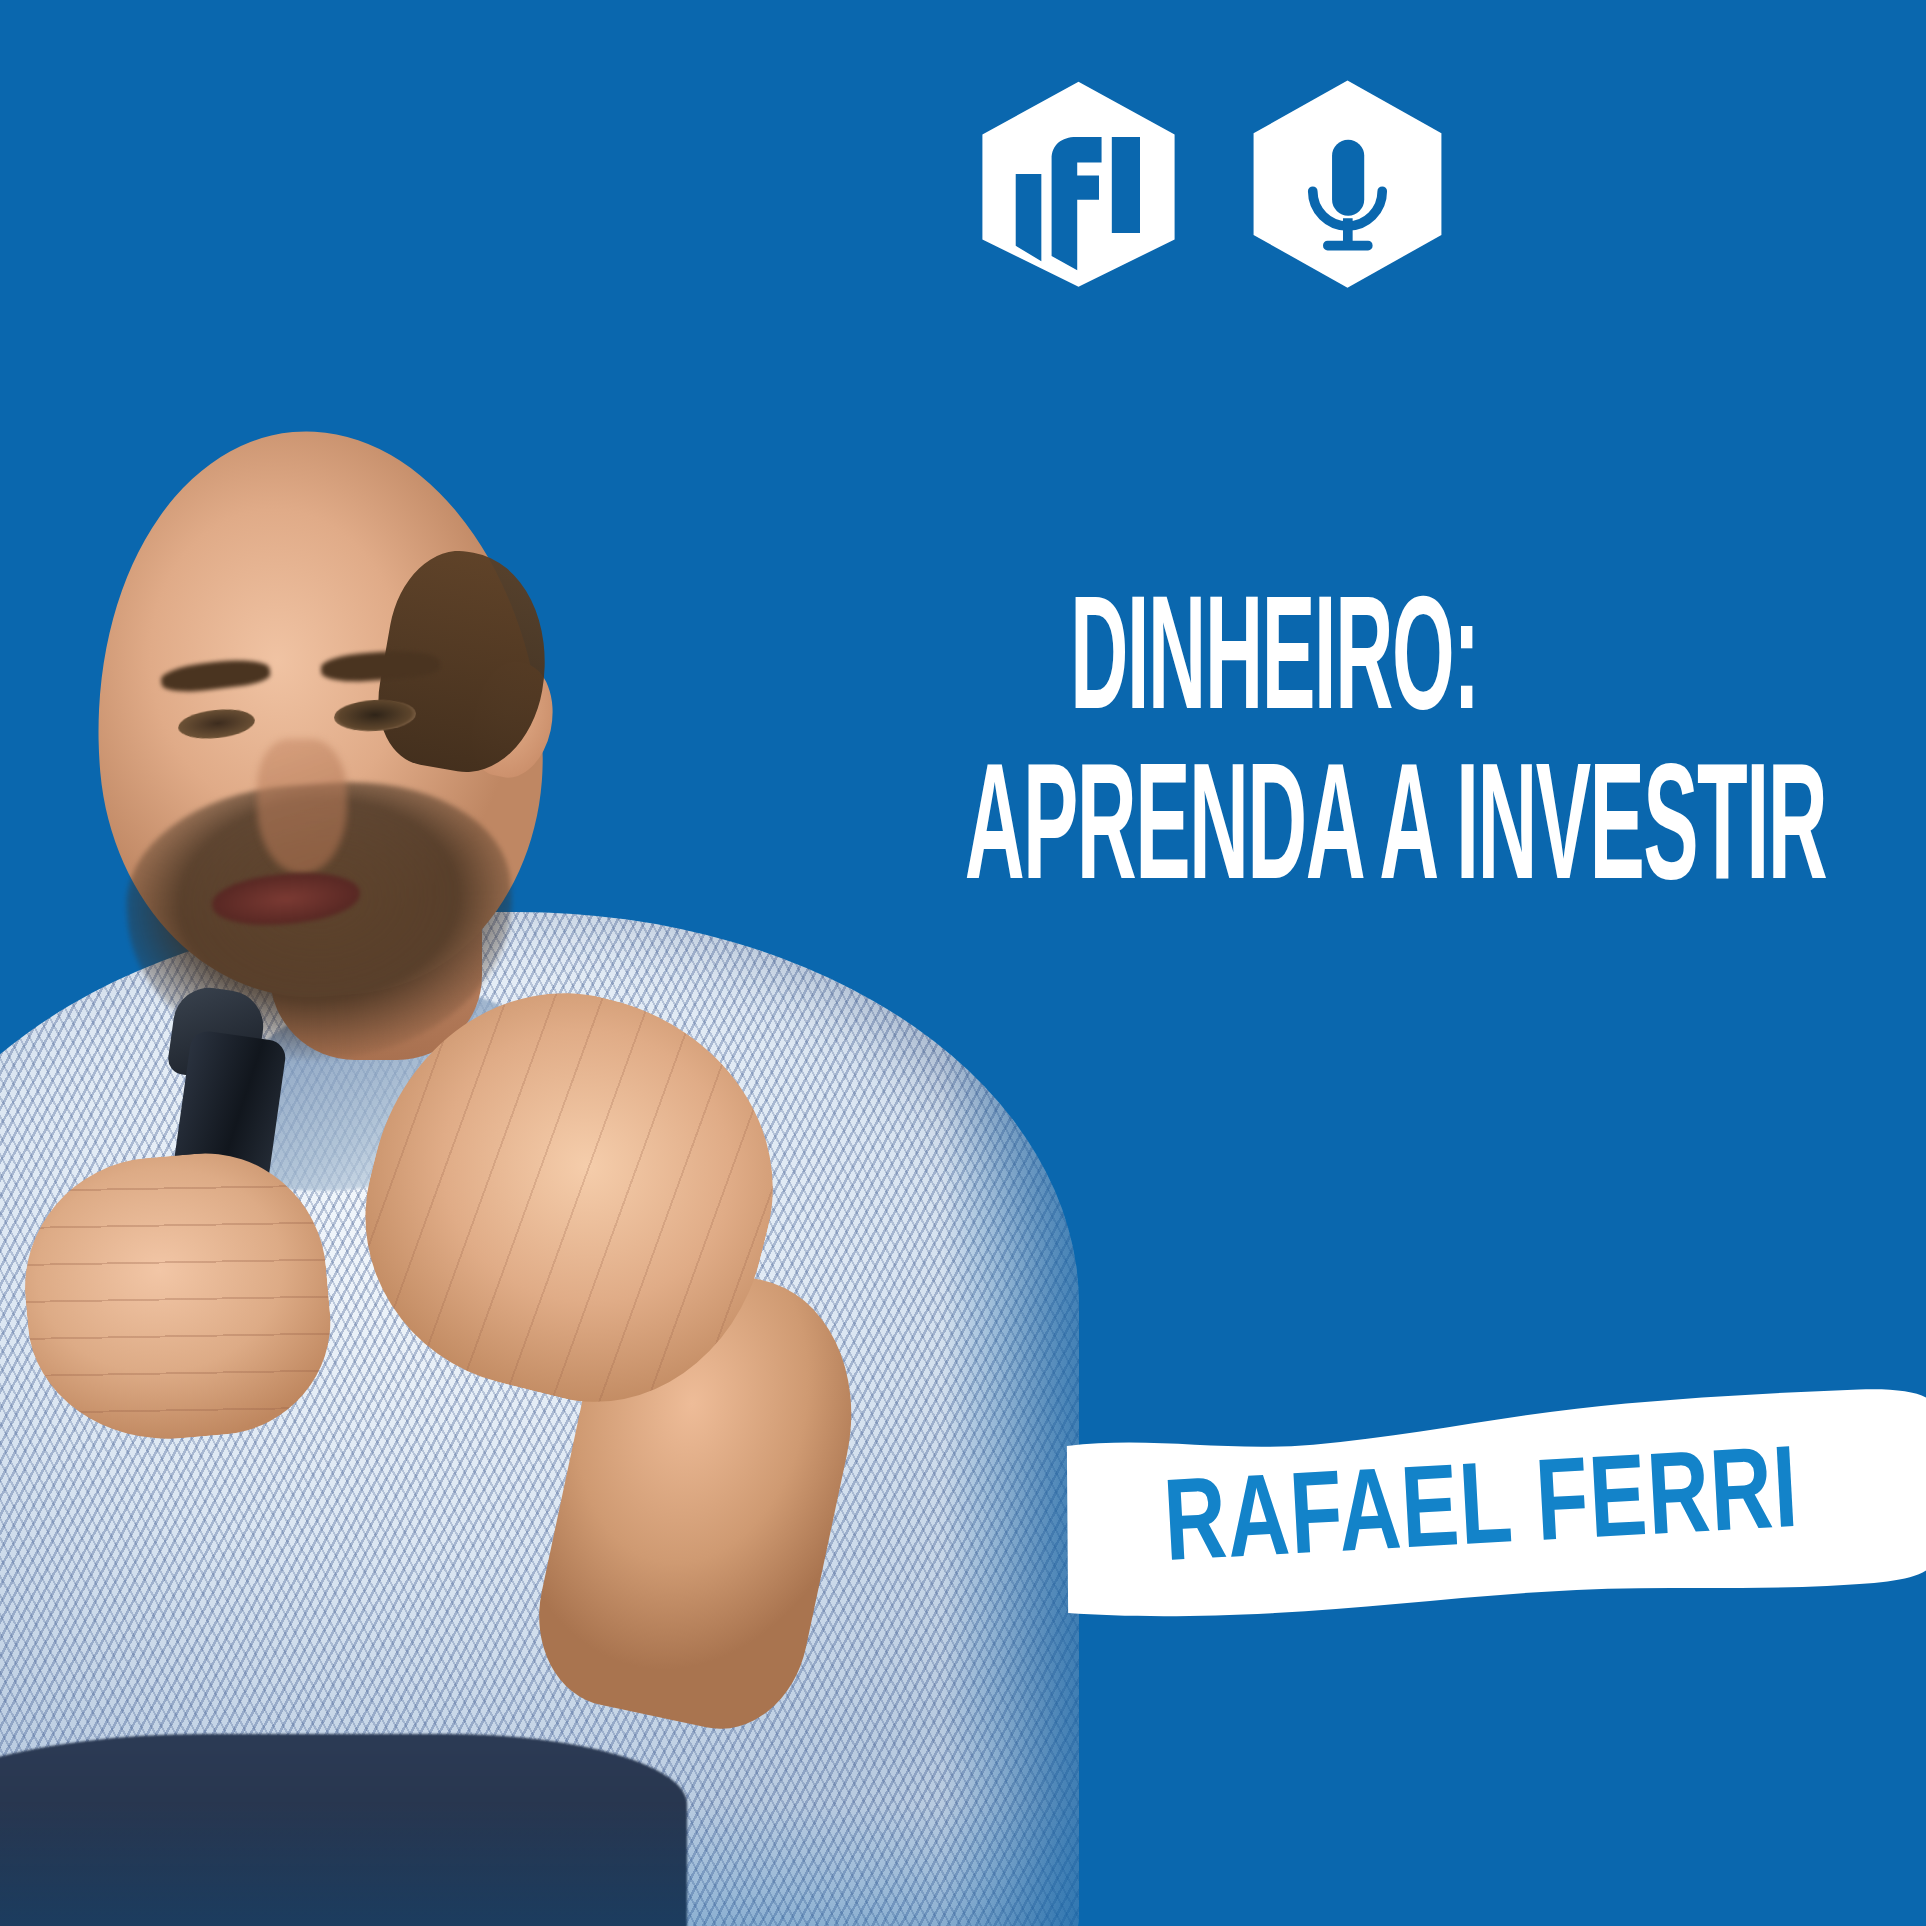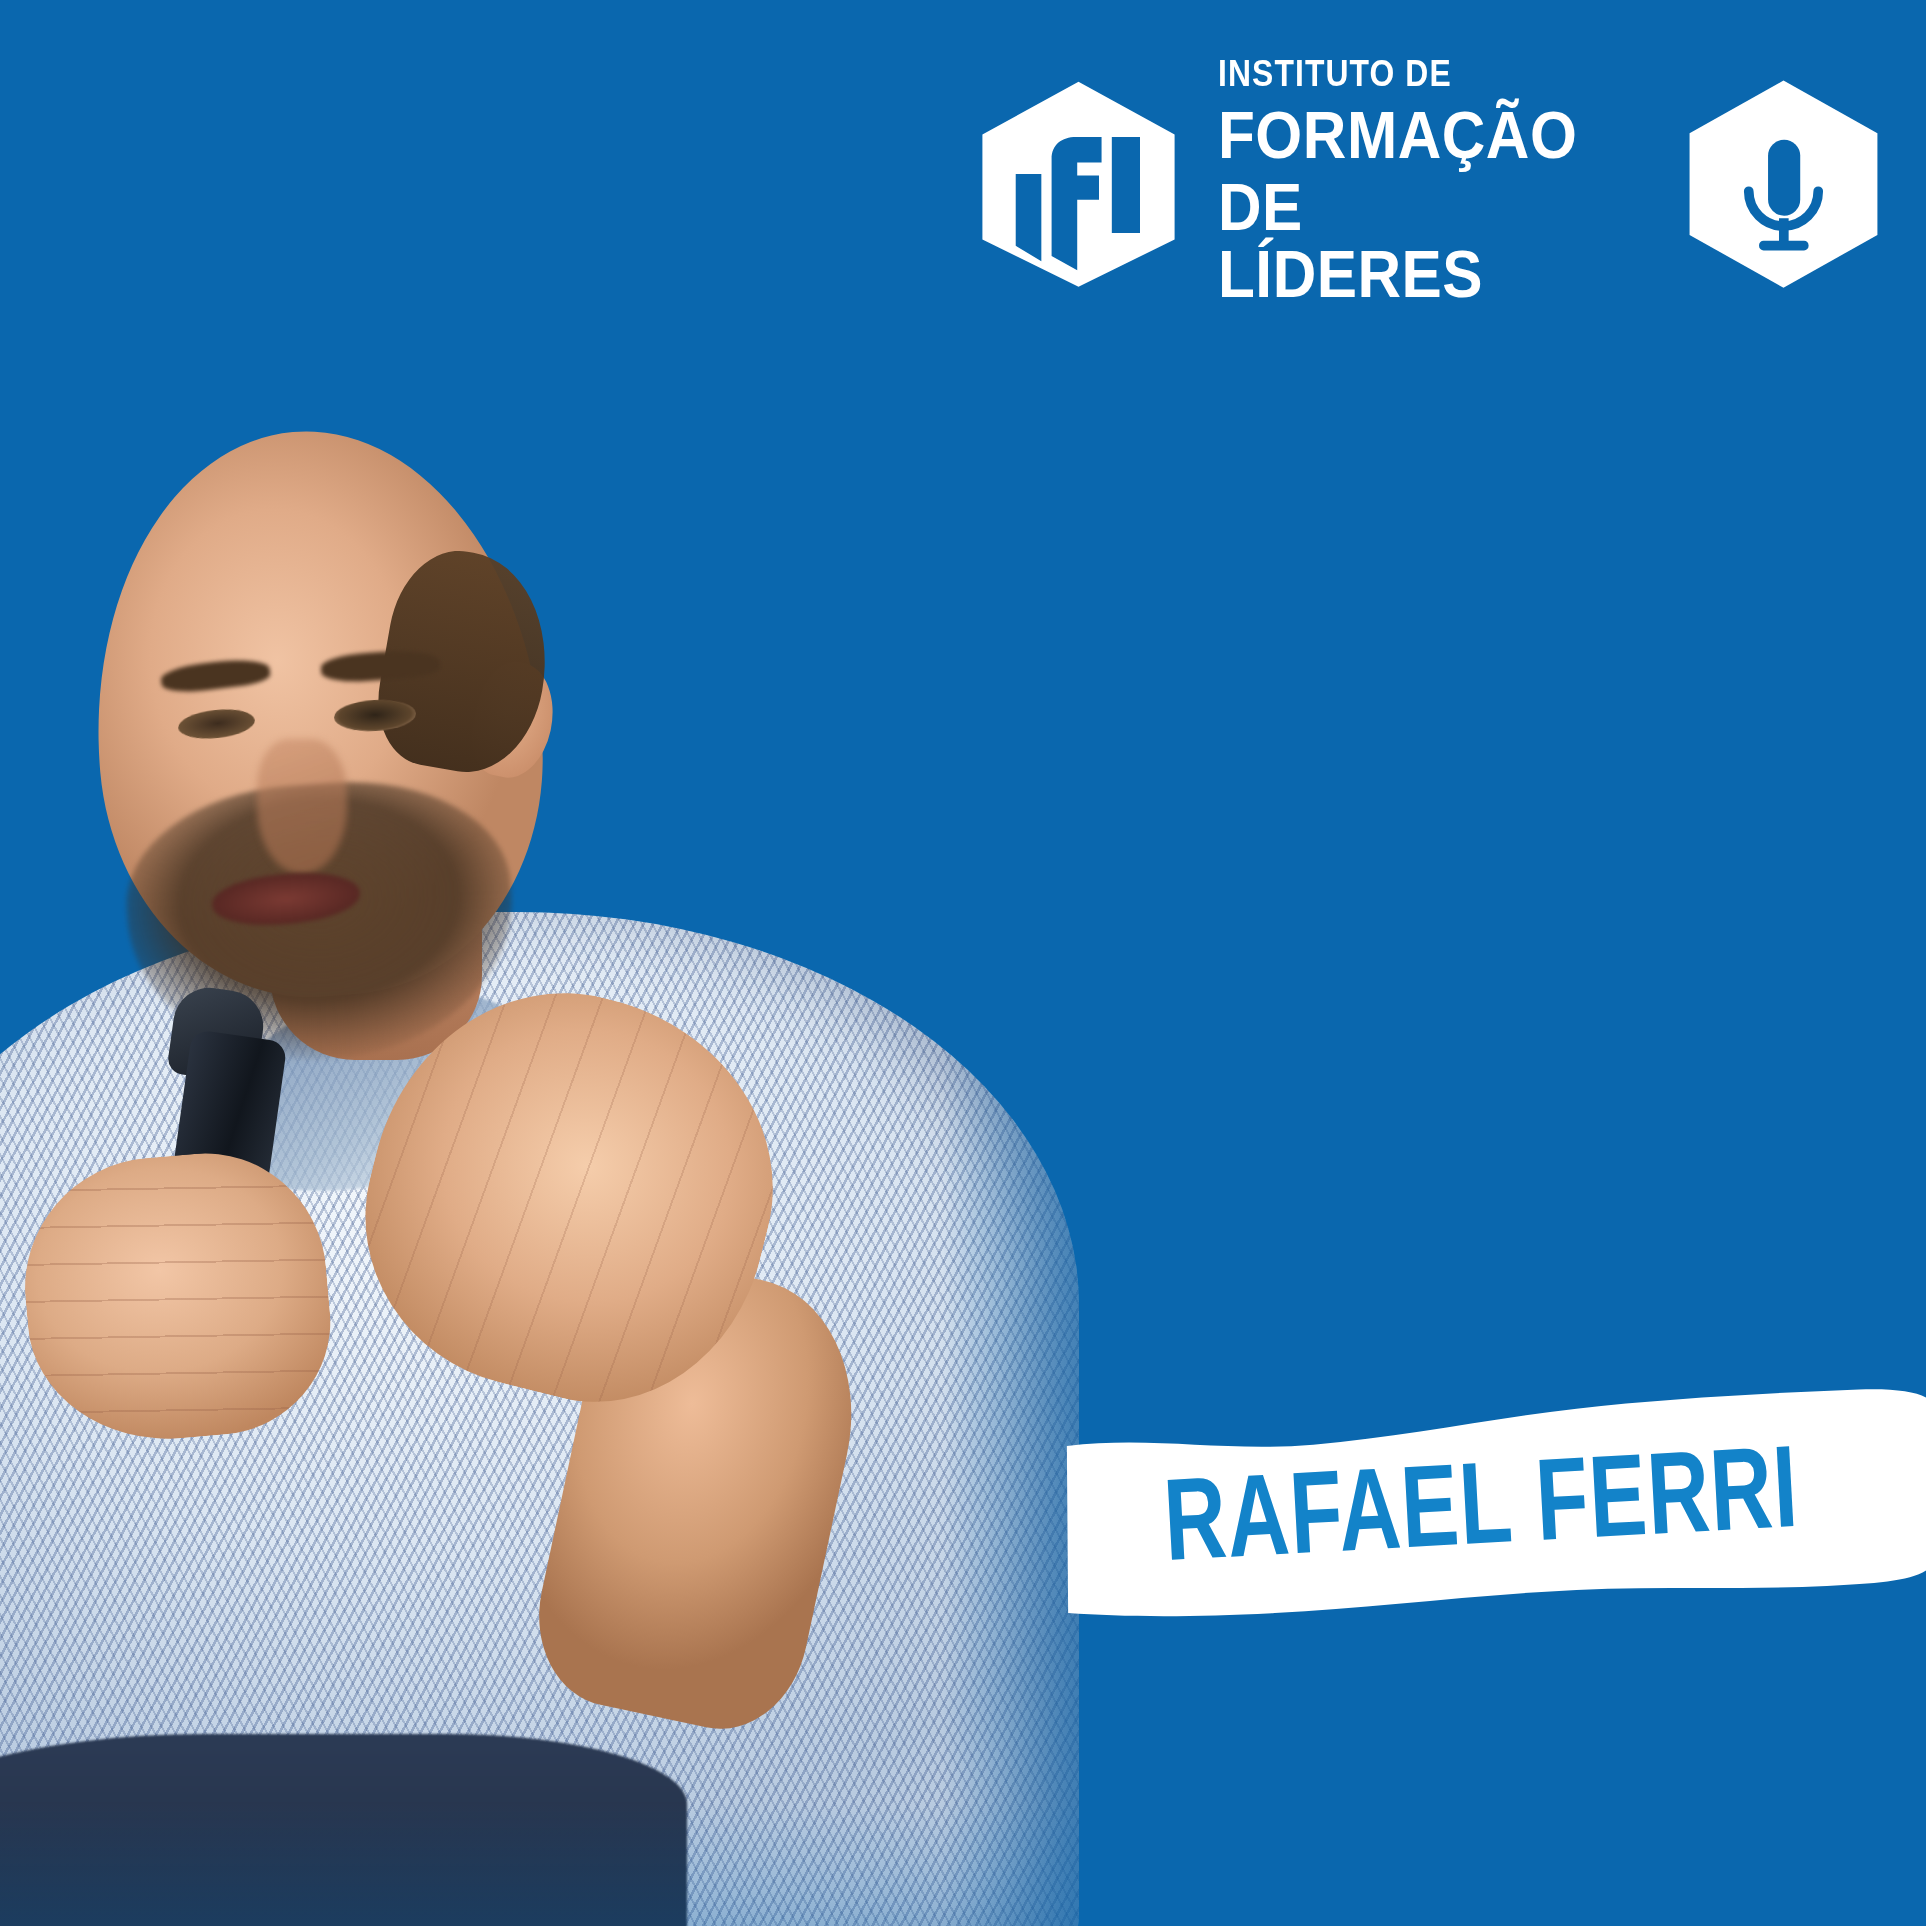--- a/index.html
+++ b/index.html
@@ -254,37 +254,36 @@
 
     <div class="logo-mark">
       <svg viewBox="0 0 320 330" xmlns="http://www.w3.org/2000/svg">
         <path fill="#ffffff" fill-rule="evenodd" d="M160 6 L310 88 L310 252 L160 326 L10 252 L10 88 Z
              M62 150 L102 150 L102 286 L62 262 Z
              M118 126 C118 104 134 92 156 92 L196 92 L196 132 L158 132 L158 152 L192 152 L192 190 L158 190 L158 300 L118 278 Z
              M212 92 L256 92 L256 242 L212 242 Z"></path>
       </svg>
     </div>
 
-    <div class="logo-text">
-      <div class="lt-small">INSTITUTO DE</div>
-      <div class="lt-big">FORMAÇÃO</div>
-      <div class="lt-big">DE LÍDERES</div>
-    </div>
 
     <div class="mic-badge">
       <svg viewBox="0 0 300 330" xmlns="http://www.w3.org/2000/svg">
         <path fill="#ffffff" d="M150 4 L296 86 L296 244 L150 326 L4 244 L4 86 Z"></path>
         <rect x="126" y="96" width="50" height="118" rx="25" fill="#0a67ae"></rect>
         <path d="M96 176 a54 54 0 0 0 108 0" fill="none" stroke="#0a67ae" stroke-width="15" stroke-linecap="round"></path>
         <rect x="143" y="218" width="15" height="42" fill="#0a67ae"></rect>
         <rect x="112" y="253" width="77" height="15" rx="7" fill="#0a67ae"></rect>
       </svg>
     </div>
   </div>
 
+  <div class="title-block">
+    <div class="title-line l1">DINHEIRO:</div>
+    <div class="title-line l2">APRENDA A INVESTIR</div>
+  </div>
 
   <div class="name-banner">
     <svg viewBox="0 0 1360 400" preserveAspectRatio="none" xmlns="http://www.w3.org/2000/svg">
       <path fill="#ffffff" d="M6 112
            C 140 96, 250 122, 390 110
            C 530 98, 660 70, 800 54
            C 940 38, 1090 30, 1240 24
            C 1300 22, 1340 28, 1354 44
            L 1352 300
            C 1330 322, 1270 326, 1190 330

